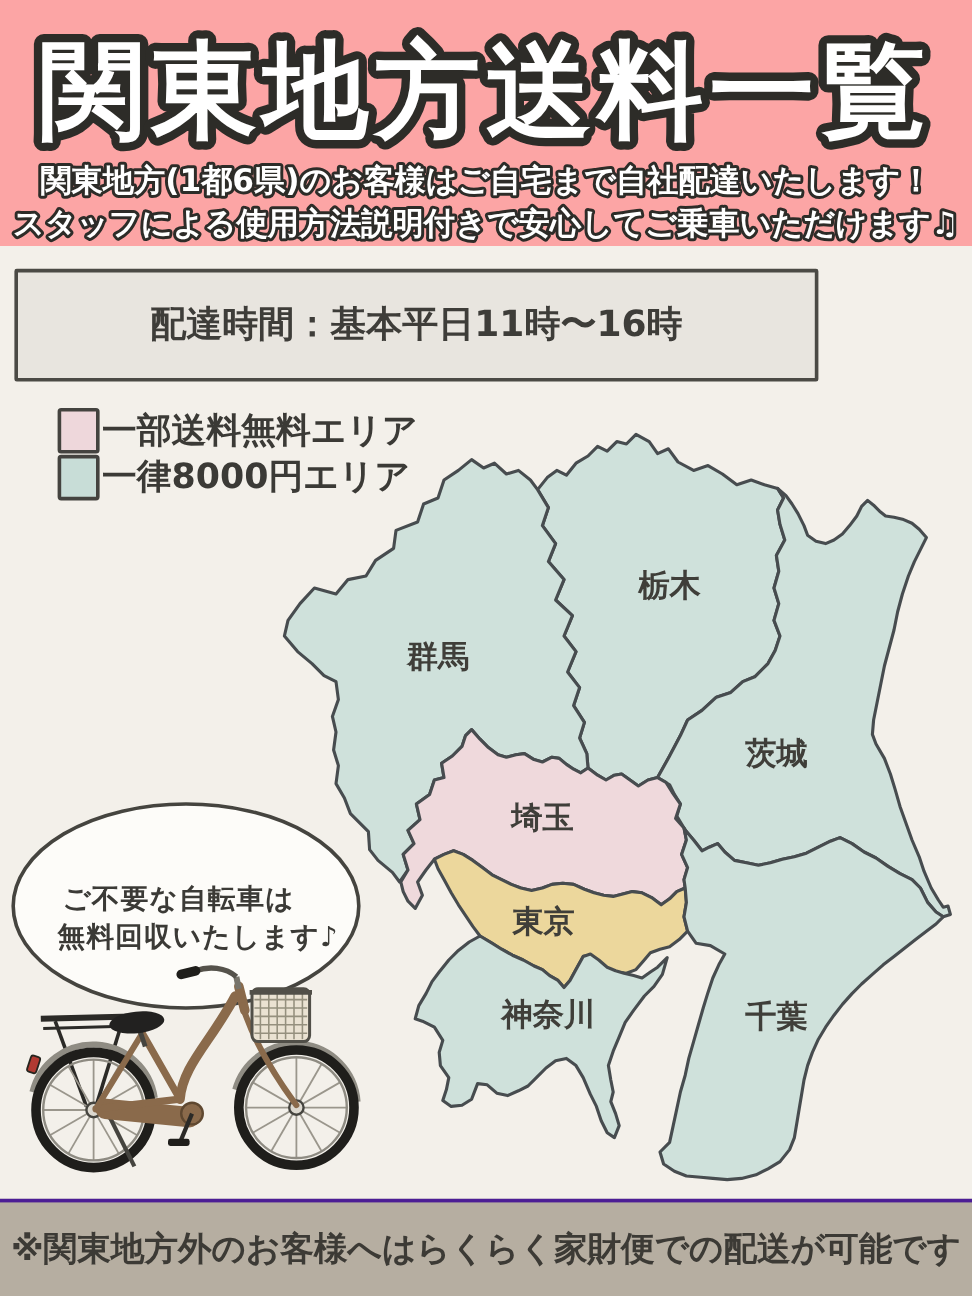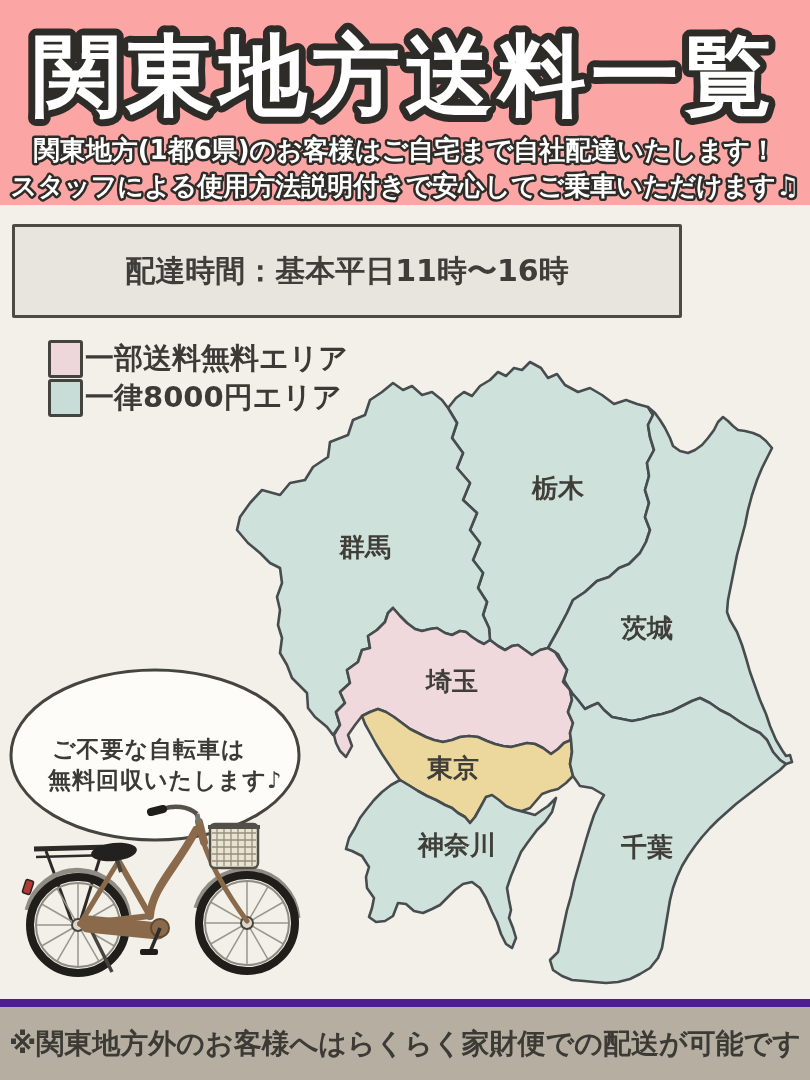--- a/index.html
+++ b/index.html
@@ -12,21 +12,21 @@
   #delivery-box{left:12px;top:224px;width:664px;height:88px;
     background:#e8e5df;border:3px solid #4b4a45;border-radius:2px;
     display:flex;flex-direction:column;justify-content:center;align-items:center;}
   #delivery-box .line{font-size:30px;font-weight:700;color:#3e3d39;line-height:38px;white-space:nowrap;}
   
   #legend{left:13px;top:341px;display:flex;flex-direction:column;gap:3px;}
   .legend-row{display:flex;align-items:center;height:36px;padding-left:35px;}
   .swatch{width:29px;height:32px;border:3px solid #44433f;border-radius:3px;flex:none;}
   .legend-label{font-size:29px;font-weight:700;color:#3b3a36;margin-left:2px;white-space:nowrap;}
   
-  #footer{left:0;top:999px;width:810px;height:81px;border-top:8px solid #4c1d95;
+  #footer{left:0;top:999px;width:810px;height:81px;border-top:3px solid #4c1d95;
     box-sizing:border-box;display:flex;flex-direction:column;justify-content:center;align-items:center;gap:44px;}
   #footer .line{font-size:28px;font-weight:700;color:#3c3a35;line-height:36px;white-space:nowrap;}
   
   svg text{font-family:"DejaVu Sans",sans-serif;}
   .map-label{font-size:26px;font-weight:700;fill:#3f3e39;}
   .bubble-text{font-size:23px;font-weight:700;fill:#3b3a36;letter-spacing:1px;}
   #map-svg{left:0;top:0;}
 </style>
 </head>
 <body>

